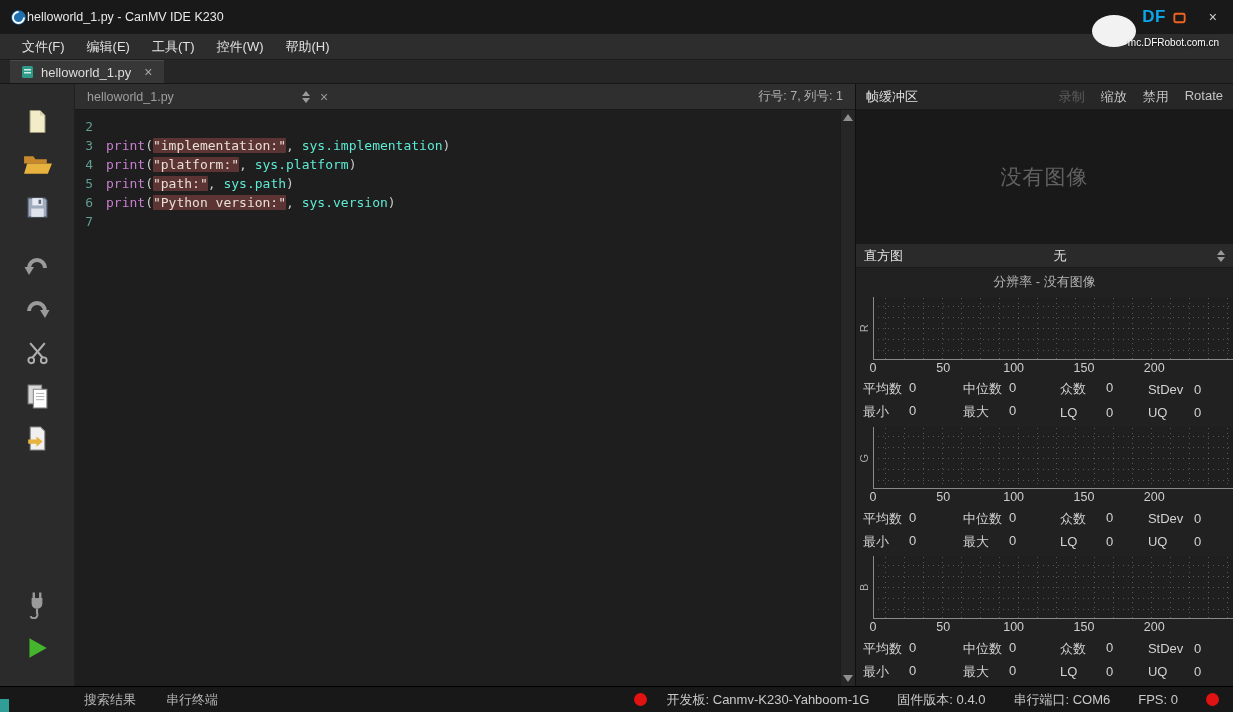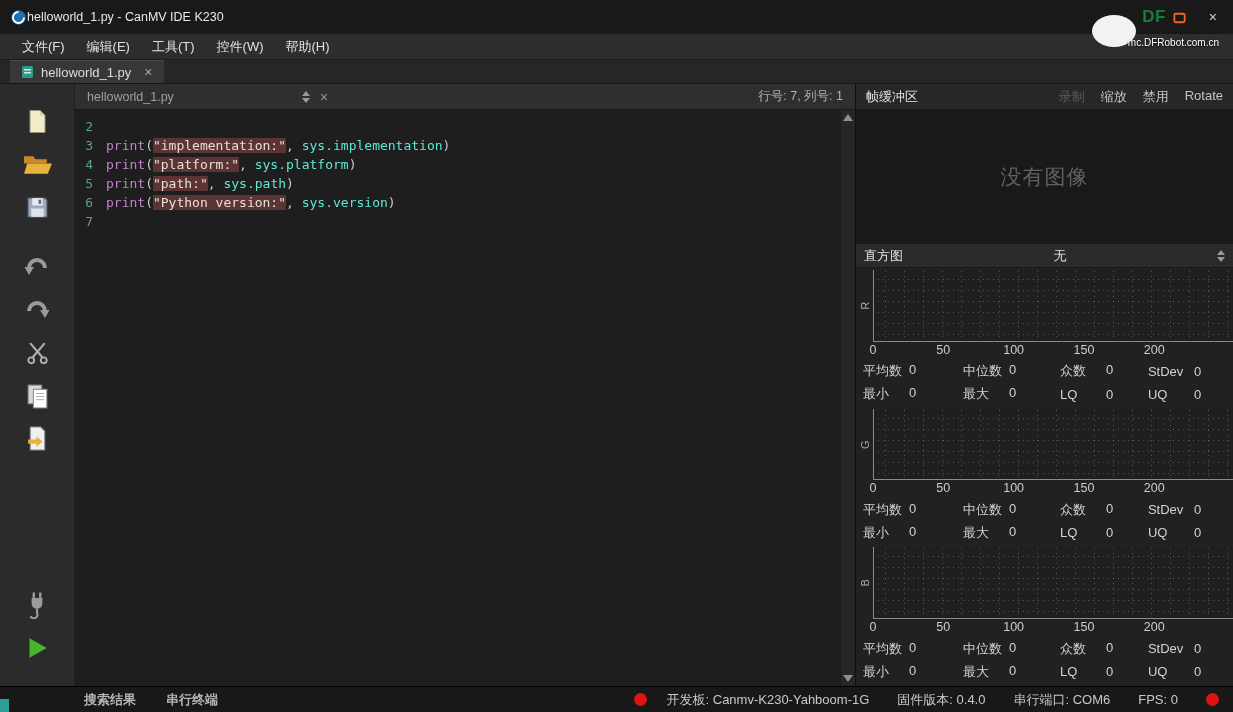--- a/index.html
+++ b/index.html
@@ -7,21 +7,21 @@
   body{font-family:"Liberation Sans","DejaVu Sans",sans-serif;-webkit-font-smoothing:antialiased;}
   .window{position:relative;width:1233px;height:712px;display:flex;flex-direction:column;background:#1e1e1e;overflow:hidden;}
 
   
   .titlebar{height:34px;background:#191919;display:flex;align-items:center;gap:0;padding-left:10px;position:relative;z-index:30;}
   .title-text{color:#e8e8e8;font-size:12.5px;}
   .title-right{position:absolute;right:0;top:0;height:34px;display:flex;align-items:center;gap:22px;padding-right:16px;}
   .win-btn{color:#cfcfcf;font-size:14px;cursor:pointer;line-height:1;}
   .brand{position:relative;display:flex;align-items:center;gap:6px;}
   .brand-blob{position:absolute;left:-50px;top:8px;width:44px;height:32px;background:#f2f2f2;border-radius:50%;}
-  .brand-df{font-size:17px;font-weight:bold;color:#15803d;letter-spacing:0.5px;}
+  .brand-df{font-size:17px;font-weight:bold;color:#0ea5e9;letter-spacing:0.5px;}
   .brand-url{position:absolute;right:14px;top:37px;font-size:10px;color:#ffffff;z-index:31;text-shadow:0 1px 2px rgba(0,0,0,.8);}
 
   
   .menubar{height:26px;background:#2d2d2d;display:flex;align-items:center;gap:2px;padding-left:12px;border-bottom:1px solid #1c1c1c;}
   .menu-item{padding:3px 10px;font-size:13px;color:#e0e0e0;cursor:pointer;}
 
   
   .tabbar{height:24px;background:#262626;display:flex;align-items:stretch;padding-left:10px;border-bottom:1px solid #161616;}
   .tab{display:flex;align-items:center;gap:7px;background:#373737;padding:0 11px;font-size:13px;color:#dcdcdc;border-top:1px solid #4a4a4a;cursor:pointer;}
   .tab-close{color:#a8a8a8;font-size:14px;margin-left:6px;cursor:pointer;}
@@ -81,21 +81,21 @@
     background-size:5px 11px,19px 5px;
     background-position:2px 4px,2px 4px;}
   .xticks{position:relative;height:18px;margin-left:17px;font-size:12.5px;color:#cdcdcd;}
   .xticks span{position:absolute;top:1px;transform:translateX(-50%);}
   .stats{display:grid;grid-template-columns:1.08fr 1.05fr 0.95fr 0.92fr;padding-left:7px;height:23px;align-items:center;font-size:13px;color:#d2d2d2;}
   .stat{display:flex;}
   .stat-label{display:inline-block;min-width:46px;}
 
   
   .statusbar{height:26px;background:#181818;border-top:1px solid #000;display:flex;align-items:center;gap:30px;padding:0 14px 0 84px;font-size:13px;}
-  .status-tab{color:#b5b5b5;cursor:pointer;font-weight:bold;}
+  .status-tab{color:#b5b5b5;cursor:pointer;}
   .status-right{margin-left:auto;display:flex;align-items:center;gap:28px;}
   .status-group{display:flex;align-items:center;gap:20px;}
   .status-text{color:#c9c9c9;}
   .dot{width:13px;height:13px;border-radius:50%;background:#e01212;}
   .corner-accent{position:absolute;left:0;bottom:0;width:9px;height:13px;background:#2e9e96;z-index:40;}
 </style>
 </head>
 <body>
 
 <div class="window">
@@ -253,20 +253,21 @@
         <span class="fb-placeholder">没有图像</span>
       </div>
       <div class="hist-header">
         <span class="hist-title">直方图</span>
         <span class="hist-mode">无</span>
         <span class="spin">
             <i class="tri-up"></i>
             <i class="tri-down"></i>
           </span>
       </div>
+      <div class="hist-res">分辨率 - 没有图像</div>
       <div class="channels">
   <div class="channel">
     <div class="plot-row">
       <div class="axis-letter">R</div>
       <div class="plot"></div>
     </div>
     <div class="xticks">
               <span style="left: 0%;">0</span>
               <span style="left: 19.53%;">50</span>
               <span style="left: 39.06%;">100</span>

